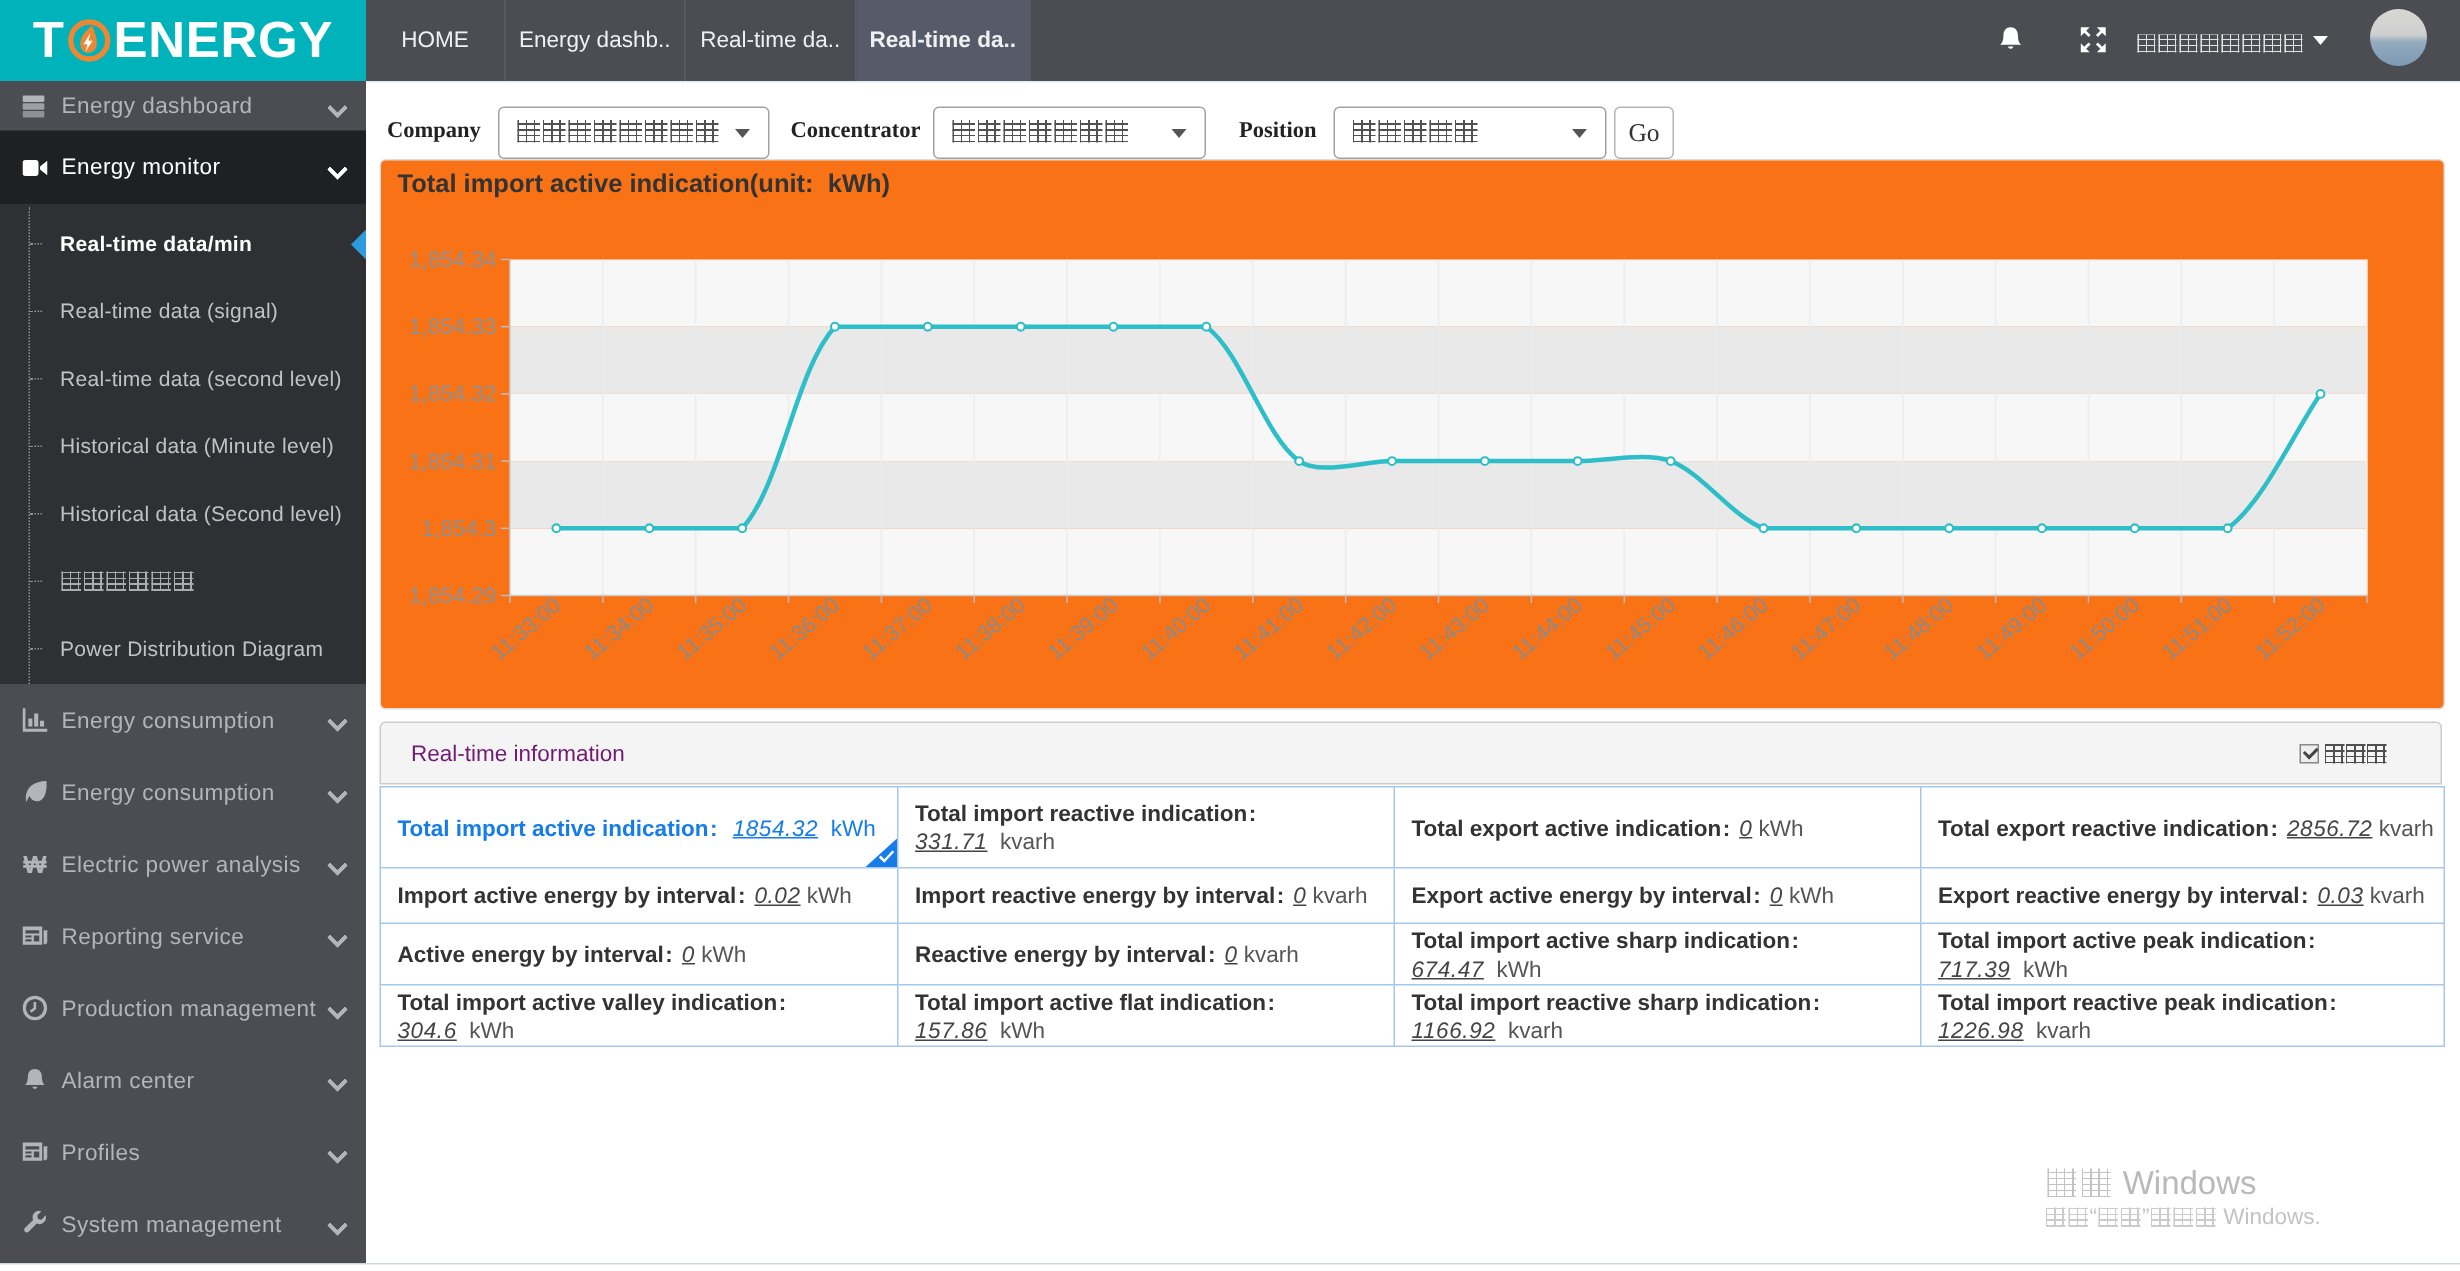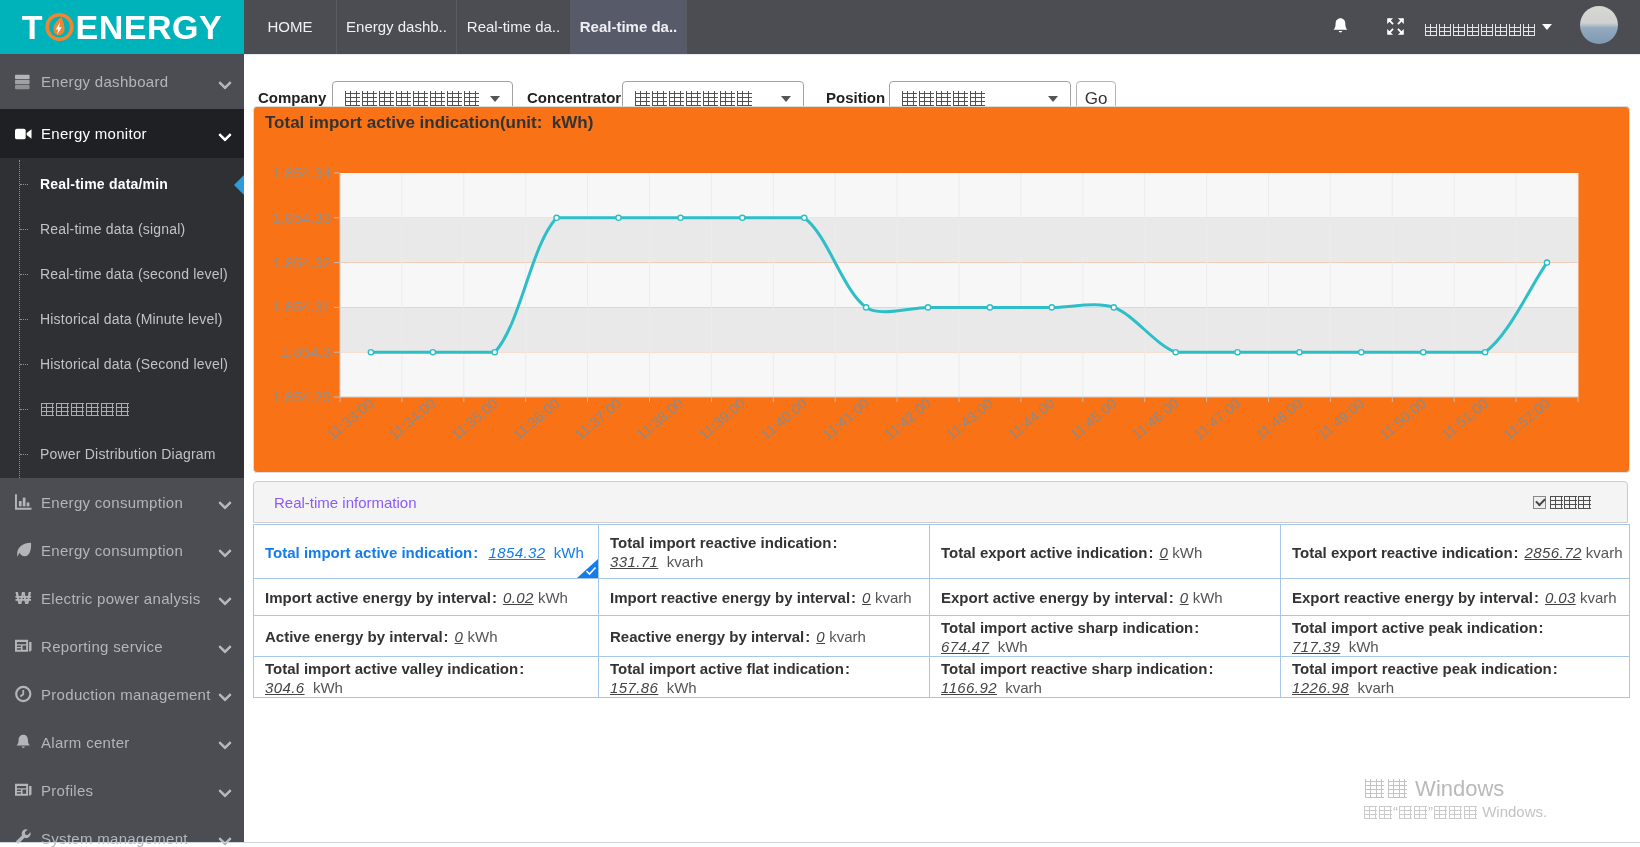--- a/index.html
+++ b/index.html
@@ -7,21 +7,21 @@
 i.zh { display:inline-block; vertical-align:-2px; margin:0 1px;
   background-image:
    repeating-linear-gradient(0deg, currentColor 0 1px, transparent 1px 4px),
    repeating-linear-gradient(90deg, currentColor 0 1px, transparent 1px 5.5px);
   opacity:.85; }
 
 
 #sidebar { position:absolute; left:0; top:0; width:244px; height:842px; background:#4b4d52; }
 #logo { height:54px; background:#00b3ba; color:#fff; display:flex; align-items:center; justify-content:center; }
 .mrow, #dash { height:48px; display:flex; align-items:center; padding-left:15px; color:#b3b5b9; font-size:15px; position:relative; }
-#dash { height:55px; }
+#dash { height:33px; }
 .mtxt { letter-spacing:.3px; }
 .mi { margin-right:9px; flex:none; }
 .chev { position:absolute; right:13px; top:50%; margin-top:-5px; width:12px; height:10px; }
 .chev::before { content:""; position:absolute; left:1px; top:1px; width:7px; height:7px; border-right:3px solid currentColor; border-bottom:3px solid currentColor; border-radius:1px; transform:rotate(45deg); }
 #monitor { height:49px; background:#1e2023; color:#fff; display:flex; align-items:center; padding-left:15px; font-size:15px; position:relative; }
 #submenu { background:#2e3034; height:320px; padding-top:4px; position:relative; }
 #submenu::before { content:""; position:absolute; left:19px; top:2px; bottom:0; border-left:1px dotted #8f8f8f; }
 .sub-item { height:45px; line-height:45px; padding-left:40px; color:#c2c2c2; font-size:14px; position:relative; white-space:nowrap; letter-spacing:.2px; }
 .sub-item .tick { position:absolute; left:20px; top:22px; width:8px; border-top:1px dotted #8f8f8f; }
 .sub-item.active { color:#fff; font-weight:bold; }
@@ -36,32 +36,32 @@
 #bell { position:absolute; left:1088px; top:17px; }
 #fs { position:absolute; left:1141px; top:16px; }
 #sys-name { position:absolute; left:1180px; top:20px; }
 #sys-name i.zh { color:#fff; margin:0 1px; }
 .caret { position:absolute; left:1298px; top:24px; width:0; height:0; border-left:5px solid transparent; border-right:5px solid transparent; border-top:6px solid #fff; }
 #avatar { position:absolute; left:1336px; top:6px; width:38px; height:38px; border-radius:50%;
   background:linear-gradient(180deg,#d8d7d3 0%,#cfd0d0 45%,#93aabf 58%,#7f99b4 100%); }
 
 
 #content { position:absolute; left:244px; top:54px; width:1396px; height:788px; background:#fff; border-top:1px solid #e4eaf1; }
-#filter { position:absolute; left:0; top:18px; width:100%; height:50px; }
+#filter { position:absolute; left:0; top:8px; width:100%; height:50px;font-family:Liberation Serif, serif; }
 .flabel { position:absolute; top:17px; font-size:15px; line-height:15px; font-weight:bold; color:#222; }
 .fselect { position:absolute; top:8px; height:35px; border:1px solid #a2a2a2; border-radius:4px; background:#fff; line-height:33px; padding-left:11px; }
 .fselect i.zh { color:#333; margin:0 1px; }
 .fselect .sc { position:absolute; right:12px; top:14px; width:0; height:0; border-left:5.5px solid transparent; border-right:5.5px solid transparent; border-top:6.5px solid #555; }
 #go { position:absolute; left:832px; top:8px; width:40px; height:35px; border:1px solid #b4b4b4; border-radius:4px; background:#fff; font-size:17px; color:#333; text-align:center; line-height:33px; }
 
 #chart-panel { position:absolute; left:9px; top:51px; width:1377px; height:367px; border:1px solid #ddd; border-radius:4px; background:#f97316; }
 #chart-title { position:absolute; left:11px; top:6px; font-size:17px; font-weight:bold; color:#333; }
 
 #info-panel { position:absolute; left:9px; top:426px; width:1375px; }
-#info-head { height:42px; border:1px solid #ccc; border-radius:4px 4px 0 0; background:#f4f4f4; font-size:15px; color:#8b5cf6; line-height:41px; padding-left:20px; position:relative; }
+#info-head { height:42px; border:1px solid #ccc; border-radius:4px 4px 0 0; background:#f4f4f4; font-size:15px; color:#701a75; line-height:41px; padding-left:20px; position:relative; }
 #multi { position:absolute; right:36px; top:0; font-size:14px; color:#333; }
 #multi i.zh { color:#333; margin:0 .5px; }
 #cbx { display:inline-block; width:13px; height:13px; border:1px solid #888; background:#eee; vertical-align:-2px; margin-right:3px; position:relative; }
 #cbx::before { content:""; position:absolute; left:2px; top:1px; width:7px; height:4px; border-left:2px solid #444; border-bottom:2px solid #444; transform:rotate(-45deg); }
 #info-table { border-collapse:collapse; width:100%; table-layout:fixed; margin-top:1px; }
 #info-table td { border:1px solid #a5c7e9; font-size:15px; color:#333; padding:1px 0 0 11px; vertical-align:middle; line-height:19px; position:relative; overflow:hidden; }
 #info-table .cl { margin-left:1px; margin-right:5px; }
 #info-table td b { margin-right:1px; }
 #info-table .v { font-style:italic; text-decoration:underline; color:#444; letter-spacing:.4px; }
 #info-table .u { font-weight:normal; color:#555; }

